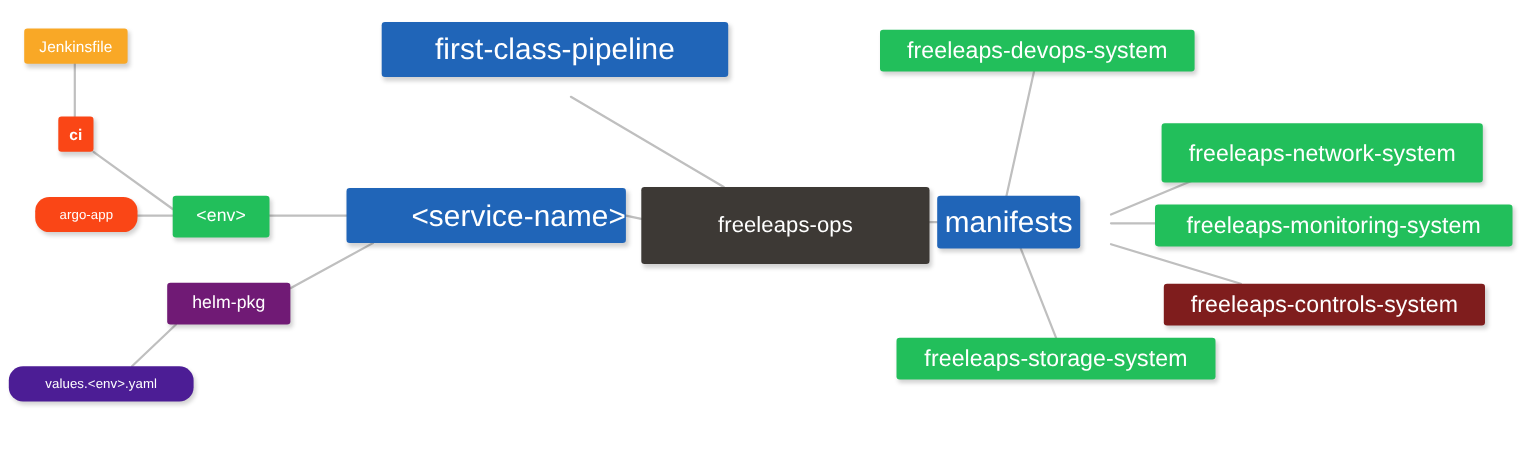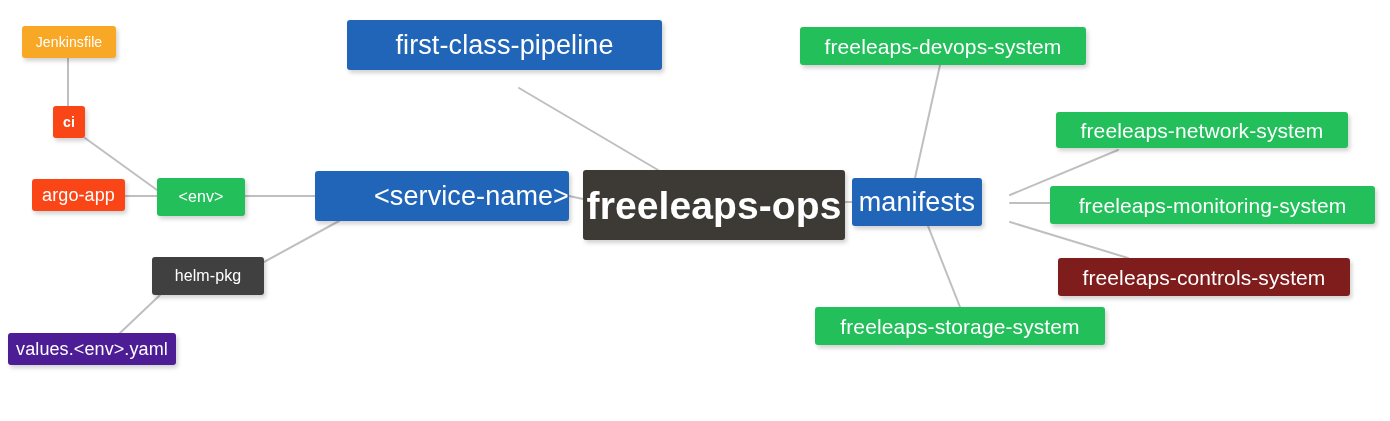--- a/index.html
+++ b/index.html
@@ -40,25 +40,25 @@
     letter-spacing: 0.1px;
     box-shadow: 2px 3px 4px rgba(0,0,0,0.18);
     z-index: 2;
     user-select: none;
   }
   .node-label {
     display: block;
     white-space: nowrap;
   }
   
-  .tier-root   { font-size: 39px; font-weight: bold; }
+  .tier-root   { font-size: 20px; }
   .tier-major  { font-size: 27px; }
   .tier-mid    { font-size: 16px; }
   .tier-leaf   { font-size: 21px; }
-  .tier-small  { font-size: 18px; }
+  .tier-small  { font-size: 12px; border-radius: 13px; }
   .tier-tiny   { font-size: 14px; }
 </style>
 </head>
 <body>
 
 <div id="mindmap-canvas">
   <svg id="edge-layer" viewBox="0 0 1390 421" width="1390" height="421" xmlns="http://www.w3.org/2000/svg">
       <line x1="583" y1="199" x2="569" y2="196" stroke="#bfbfbf" stroke-width="2" stroke-linecap="round"></line>
       <line x1="658" y1="170" x2="519" y2="88" stroke="#bfbfbf" stroke-width="2" stroke-linecap="round"></line>
       <line x1="845" y1="202" x2="852" y2="202" stroke="#bfbfbf" stroke-width="2" stroke-linecap="round"></line>
@@ -83,39 +83,39 @@
       </div>
       <div class="node tier-major" style="left: 315px; top: 20px; width: 315px; height: 50px; background: rgb(32, 101, 184); margin-left: 32px;">
         <span class="node-label">first-class-pipeline</span>
       </div>
       <div class="node tier-major" style="left: 852px; top: 178px; width: 130px; height: 48px; background: rgb(32, 101, 184);">
         <span class="node-label">manifests</span>
       </div>
       <div class="node tier-mid" style="left: 157px; top: 178px; width: 88px; height: 38px; background: rgb(34, 191, 91);">
         <span class="node-label">&lt;env&gt;</span>
       </div>
-      <div class="node tier-mid" style="left: 152px; top: 257px; width: 112px; height: 38px; background: #404040;">
+      <div class="node tier-mid" style="left: 152px; top: 257px; width: 112px; height: 38px; background: #701a75;">
         <span class="node-label">helm-pkg</span>
       </div>
       <div class="node tier-tiny" style="left: 22px; top: 26px; width: 94px; height: 32px; background: rgb(249, 168, 38);">
         <span class="node-label">Jenkinsfile</span>
       </div>
       <div class="node tier-tiny" style="left: 53px; top: 106px; width: 32px; height: 32px; background: rgb(250, 70, 22); font-weight: bold;">
         <span class="node-label">ci</span>
       </div>
       <div class="node tier-small" style="left: 32px; top: 179px; width: 93px; height: 32px; background: rgb(250, 70, 22);">
         <span class="node-label">argo-app</span>
       </div>
       <div class="node tier-small" style="left: 8px; top: 333px; width: 168px; height: 32px; background: #4c1d95;">
         <span class="node-label">values.&lt;env&gt;.yaml</span>
       </div>
       <div class="node tier-leaf" style="left: 800px; top: 27px; width: 286px; height: 38px; background: rgb(34, 191, 91);">
         <span class="node-label">freeleaps-devops-system</span>
       </div>
-      <div class="node tier-leaf" style="left: 1056px; top: 112px; width: 292px; height: 36px; background: rgb(34, 191, 91); align-items: center;">
+      <div class="node tier-leaf" style="left: 1056px; top: 112px; width: 292px; height: 54px; background: rgb(34, 191, 91); align-items: center;">
         <span class="node-label">freeleaps-network-system</span>
       </div>
       <div class="node tier-leaf" style="left: 1050px; top: 186px; width: 325px; height: 38px; background: rgb(34, 191, 91);">
         <span class="node-label">freeleaps-monitoring-system</span>
       </div>
       <div class="node tier-leaf" style="left: 1058px; top: 258px; width: 292px; height: 38px; background: #7f1d1d;">
         <span class="node-label">freeleaps-controls-system</span>
       </div>
       <div class="node tier-leaf" style="left: 815px; top: 307px; width: 290px; height: 38px; background: rgb(34, 191, 91); align-items: center;">
         <span class="node-label">freeleaps-storage-system</span>

